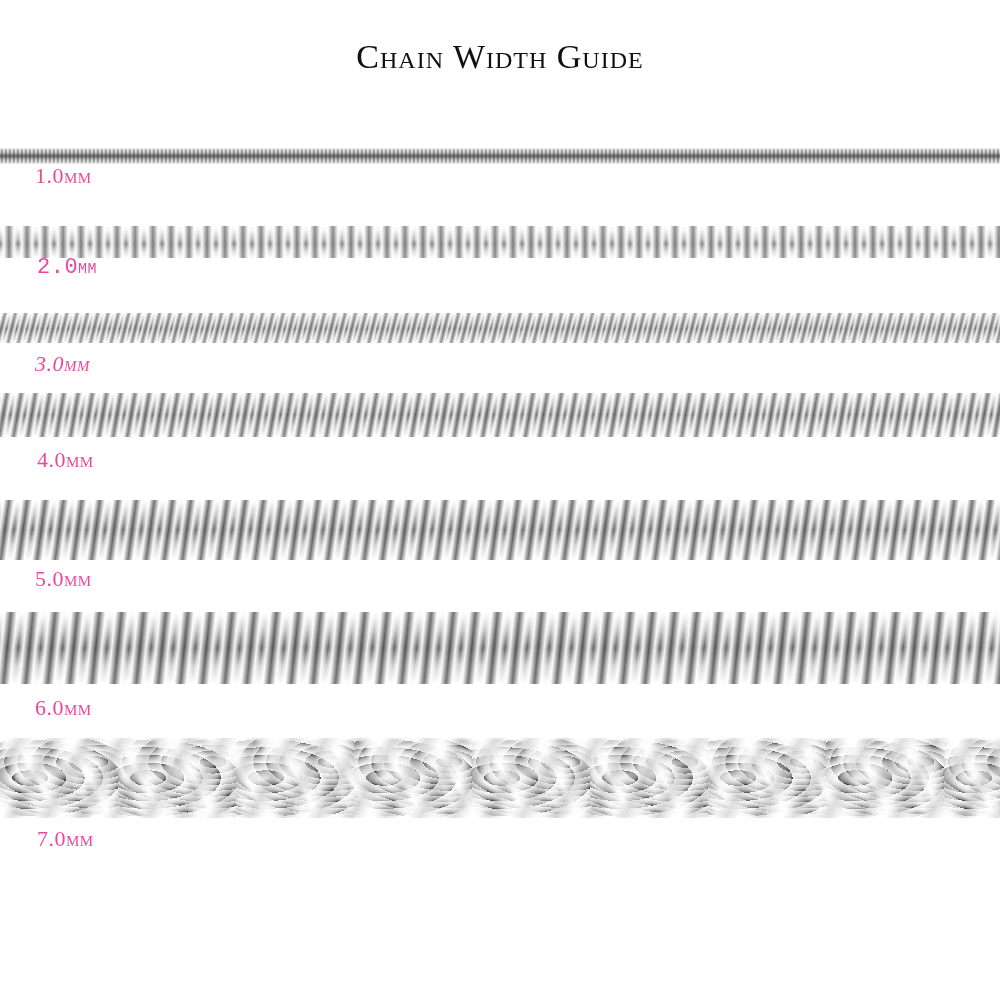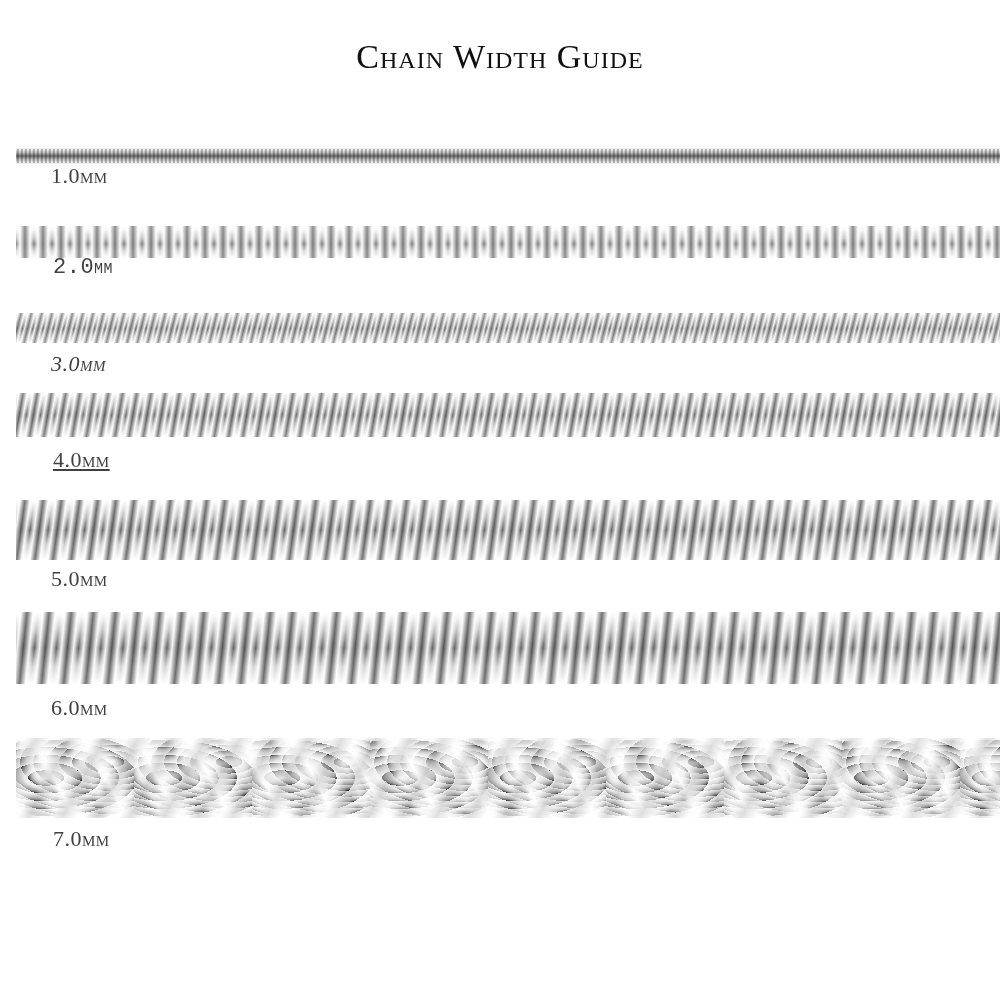--- a/index.html
+++ b/index.html
@@ -28,35 +28,35 @@
     font-size: 34px;
     font-variant: small-caps;
     letter-spacing: 1px;
     color: #101010;
     white-space: nowrap;
   }
 
   
   .row {
     position: absolute;
-    left: 16px;
+    left: 0;
     width: 904px;
   }
   .chain {
     position: absolute;
     left: 0;
     width: 1000px;
     overflow: hidden;
   }
   .label {
     position: absolute;
     font-family: "Liberation Serif", serif;
     font-size: 22px;
     font-variant: small-caps;
-    color: #404040;
+    color: #ec4899;
     letter-spacing: 0.5px;
     white-space: nowrap;
   }
 
   
 
   
   .c1 {
     background:
       repeating-linear-gradient(90deg,
@@ -208,21 +208,21 @@
     <div class="label" style="top:235px;left:37px;font-family:Liberation Mono, monospace;">2.0mm</div>
   </div>
 
   <div class="row">
     <div class="chain c3" style="top:293px;height:30px;"></div>
     <div class="label" style="top:331px;left:35px;font-style:italic;">3.0mm</div>
   </div>
 
   <div class="row">
     <div class="chain c4" style="top:373px;height:44px;"></div>
-    <div class="label" style="top:427px;left:37px;text-decoration:underline;">4.0mm</div>
+    <div class="label" style="top:427px;left:37px;">4.0mm</div>
   </div>
 
   <div class="row">
     <div class="chain c5" style="top:480px;height:60px;"></div>
     <div class="label" style="top:546px;left:35px;">5.0mm</div>
   </div>
 
   <div class="row">
     <div class="chain c6" style="top:592px;height:72px;"></div>
     <div class="label" style="top:675px;left:35px;">6.0mm</div>

